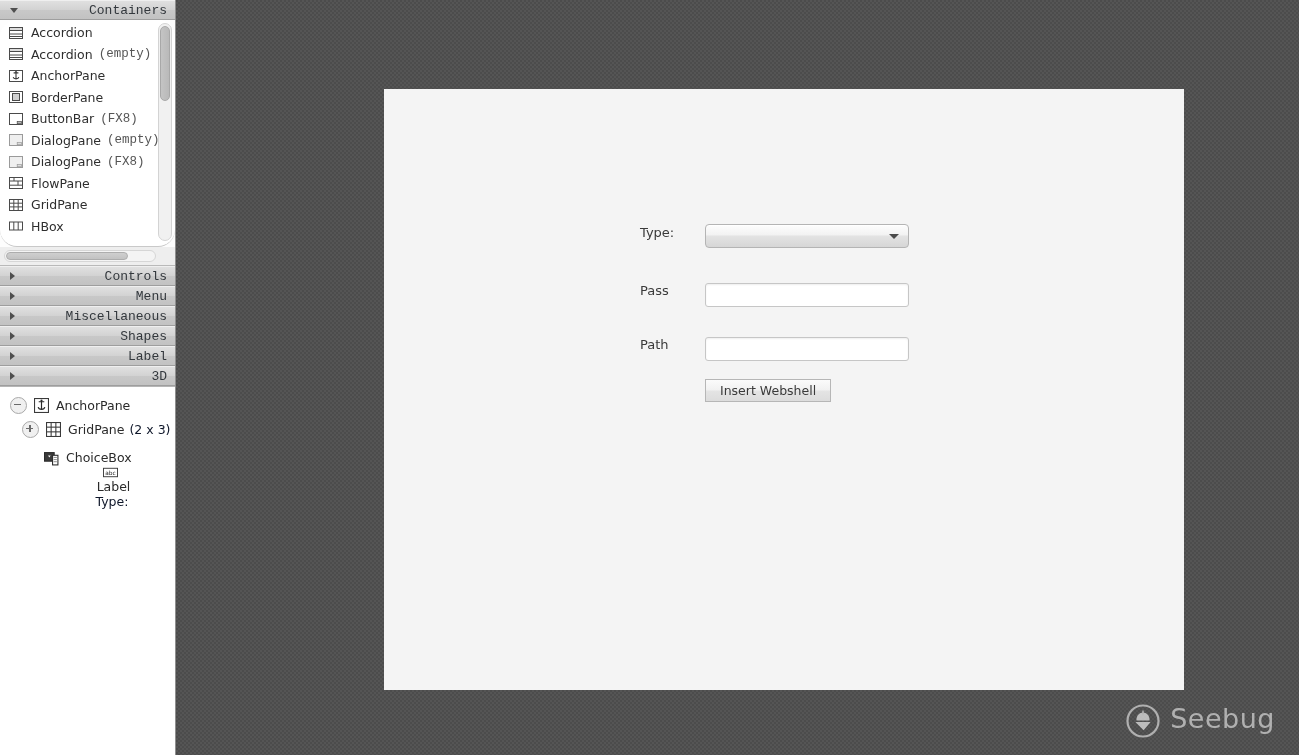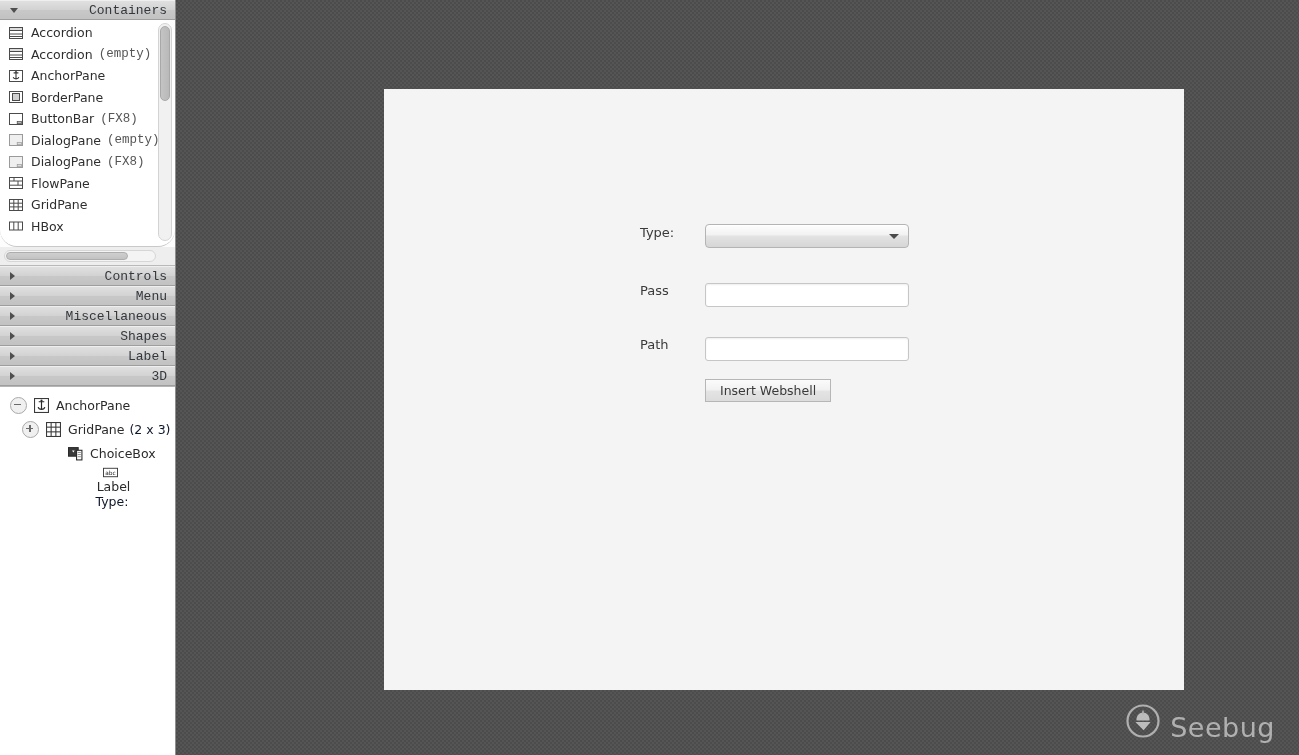--- a/index.html
+++ b/index.html
@@ -115,21 +115,21 @@
     font-family: "DejaVu Sans", sans-serif;
     cursor: default;
   }
 
   
   #watermark {
     position: absolute;
     right: 24px;
     bottom: 12px;
     display: flex;
-    align-items: flex-end;
+    align-items: flex-start;
     gap: 9px;
     opacity: 0.72;
   }
   #watermark .wm-text {
     font-size: 27px;
     color: #d5d5d5;
     letter-spacing: 0.5px;
     font-family: "DejaVu Sans", sans-serif;
   }
 
@@ -558,21 +558,21 @@
             <line x1="4.8" y1="0.5" x2="4.8" y2="13.5" stroke="#3a3a3a"></line>
             <line x1="9.2" y1="0.5" x2="9.2" y2="13.5" stroke="#3a3a3a"></line>
             <line x1="0.5" y1="4.8" x2="13.5" y2="4.8" stroke="#3a3a3a"></line>
             <line x1="0.5" y1="9.2" x2="13.5" y2="9.2" stroke="#3a3a3a"></line>
           </svg>
         </span>
         <span class="tlbl">GridPane</span>
         <span class="tsub">(2 x 3)</span>
       </div>
 
-      <div class="tree-row" style="padding-left:68px;">
+      <div class="tree-row" style="padding-left:44px;align-items:flex-end;">
         <span class="ic">
           <svg width="15" height="15" viewBox="0 0 14 14">
             <rect x="0.5" y="1.5" width="9" height="8" fill="#3a3a3a" stroke="#2a2a2a"></rect>
             <path d="M3.8 4.2 L6.2 4.2 L5 6 Z" fill="#fff"></path>
             <rect x="8" y="4" width="5" height="9" fill="#fff" stroke="#2a2a2a"></rect>
             <line x1="9" y1="6" x2="12" y2="6" stroke="#6a6a6a" stroke-width="0.7"></line>
             <line x1="9" y1="8" x2="12" y2="8" stroke="#6a6a6a" stroke-width="0.7"></line>
             <line x1="9" y1="10" x2="12" y2="10" stroke="#6a6a6a" stroke-width="0.7"></line>
           </svg>
         </span>

